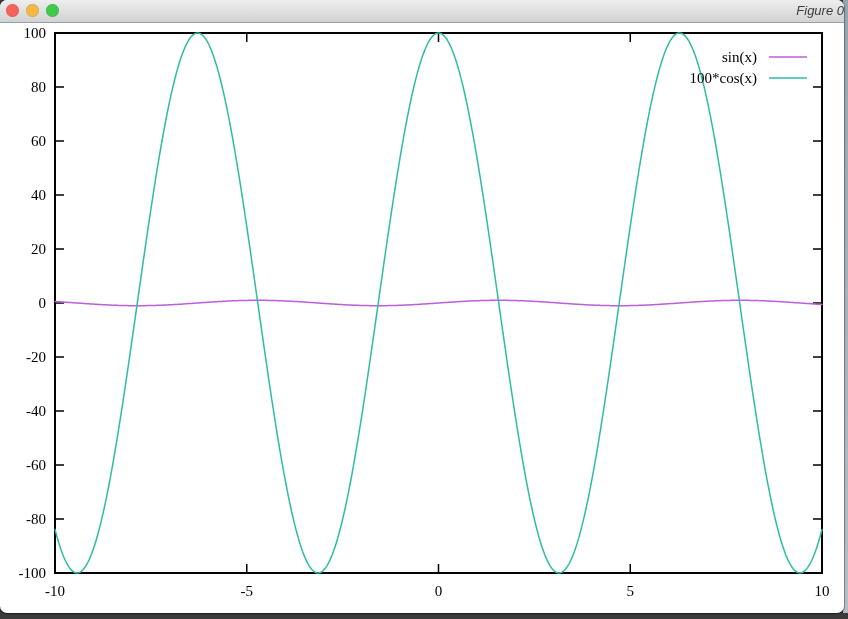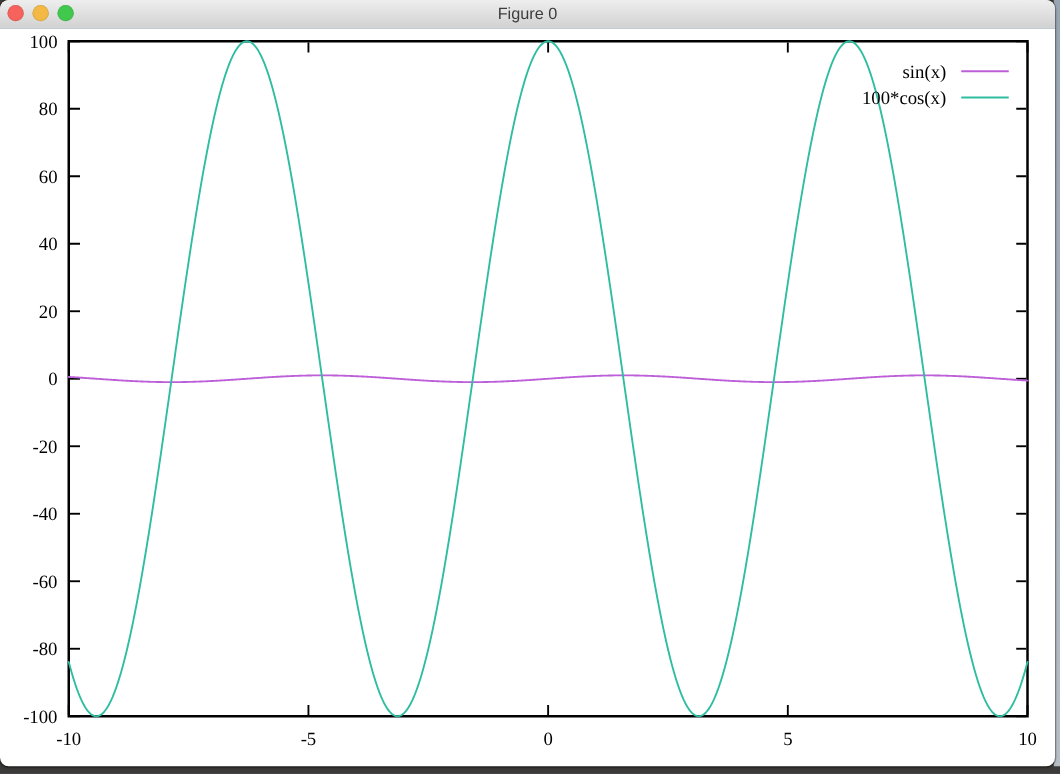--- a/index.html
+++ b/index.html
@@ -27,22 +27,22 @@
     border-bottom:1px solid #94a1ad;
     border-radius:7px 7px 0 0;
   }
   .traffic-lights{position:absolute;left:6px;top:4px;display:flex;gap:7px;}
   .tl{
     width:13px;height:13px;border-radius:50%;
     box-shadow:inset 0 0 1px rgba(0,0,0,0.35);
   }
   .window-title{
     position:absolute;left:0;right:0;top:0;height:22px;
-    line-height:22px;text-align:center;
-    font-size:13px;color:#3c3c3c;
+    line-height:22px;text-align:right;
+    font-size:13px;color:#3c3c3c;font-style:italic;
   }
   .plot-wrap{position:absolute;left:0;top:22px;width:844px;height:591px;}
   svg{display:block;}
   .tick-label{
     font-family:"Liberation Serif","DejaVu Serif",serif;
     font-size:15px;fill:#000000;
   }
   .legend-label{
     font-family:"Liberation Serif","DejaVu Serif",serif;
     font-size:15px;fill:#000000;

